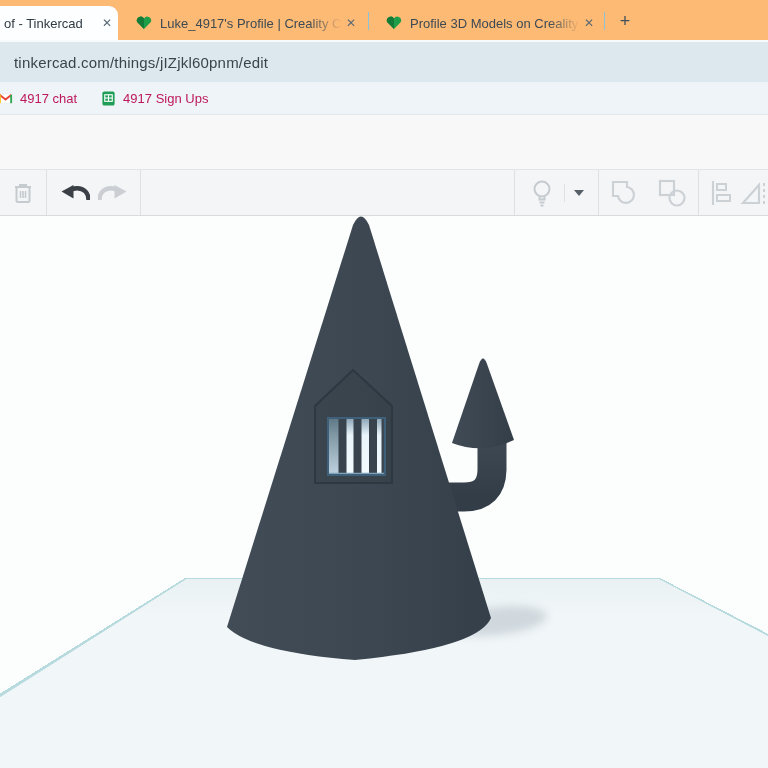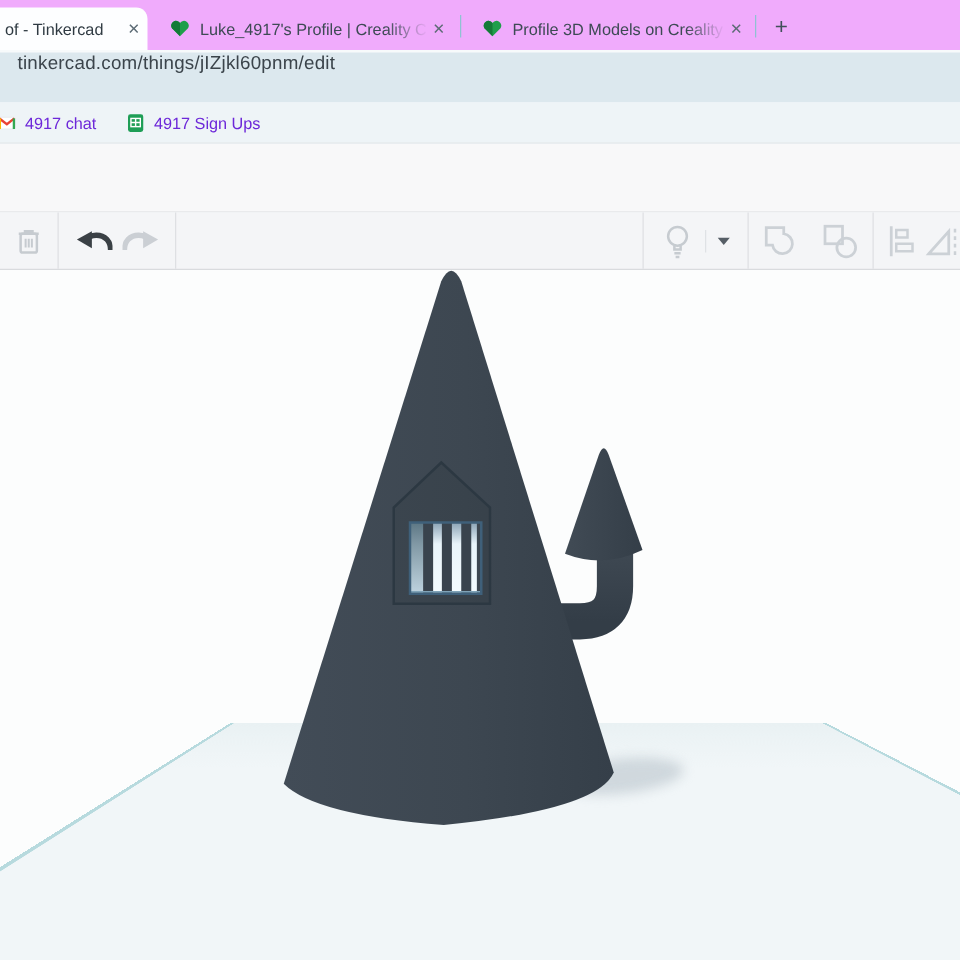--- a/index.html
+++ b/index.html
@@ -1,34 +1,34 @@
 <!DOCTYPE html>
 <html><head>
 <meta charset="utf-8">
 <style>
   * { box-sizing: border-box; margin: 0; padding: 0; }
   html,body { width:768px; height:768px; }
   body { font-family: "Liberation Sans", sans-serif; overflow:hidden; background:#fff; }
   .screen { position:relative; width:768px; height:768px; overflow:hidden; }
 
   
-  .tabbar { position:relative; height:40px; background:#f0abfc; }
+  .tabbar { position:relative; height:40px; background:#fdba74; }
   .tab { position:absolute; top:6px; height:34px; display:flex; align-items:center; font-size:13px; color:#3d4a54; }
   .tab.active { background:#fdfeff; border-radius:0 9px 0 0; color:#2f3a42; z-index:2; }
   .tab .title { white-space:nowrap; overflow:hidden; -webkit-mask-image:linear-gradient(to right,#000 82%,transparent); mask-image:linear-gradient(to right,#000 82%,transparent); flex:1; }
   .tab .close { flex:0 0 auto; width:18px; height:18px; line-height:18px; text-align:center; font-size:12px; color:#5c6b75; border-radius:50%; cursor:pointer; }
   .tab-sep { position:absolute; top:12px; width:1px; height:18px; background:#8fc2d2; }
   .newtab { position:absolute; top:9px; width:26px; height:26px; text-align:center; line-height:25px; font-size:18px; color:#41505a; border-radius:50%; }
   .favicon { width:16px; height:16px; margin-right:8px; flex:0 0 auto; }
 
-  .urlrow { height:42px; background:#dce8ee; border-top:2px solid #f7fafb; display:flex; }
+  .urlrow { height:42px; background:#dce8ee; border-top:2px solid #f7fafb; display:flex; align-items:center; }
   .urltext { margin-left:14px; font-size:15px; color:#3b444b; letter-spacing:.2px; white-space:nowrap; }
 
   .bookmarksbar { height:33px; background:#eef4f7; border-bottom:1px solid #e1e6e8; display:flex; align-items:center; }
-  .bookmark { display:flex; align-items:center; margin-left:6px; font-size:13px; color:#6d28d9; padding:3px 8px 3px 2px; border-radius:6px; }
+  .bookmark { display:flex; align-items:center; margin-left:6px; font-size:13px; color:#be185d; padding:3px 8px 3px 2px; border-radius:6px; }
   .bookmark .bicon { width:15px; height:15px; margin-right:7px; }
 
   
   .appheader { height:55px; background:#f8f8f9; border-bottom:1px solid #e4e5e7; }
   .toolbar { height:46px; background:#f4f5f7; border-bottom:1px solid #d9dbde; display:flex; align-items:stretch; }
   .tcell { display:flex; align-items:center; justify-content:center; border-right:1px solid #dee0e3; }
   .tcell.noborder { border-right:none; }
   .tcell-right { border-right:none; border-left:1px solid #dee0e3; }
   .spacer { flex:1; }
   .tbtn { display:flex; align-items:center; justify-content:center; width:38px; height:100%; cursor:pointer; }

